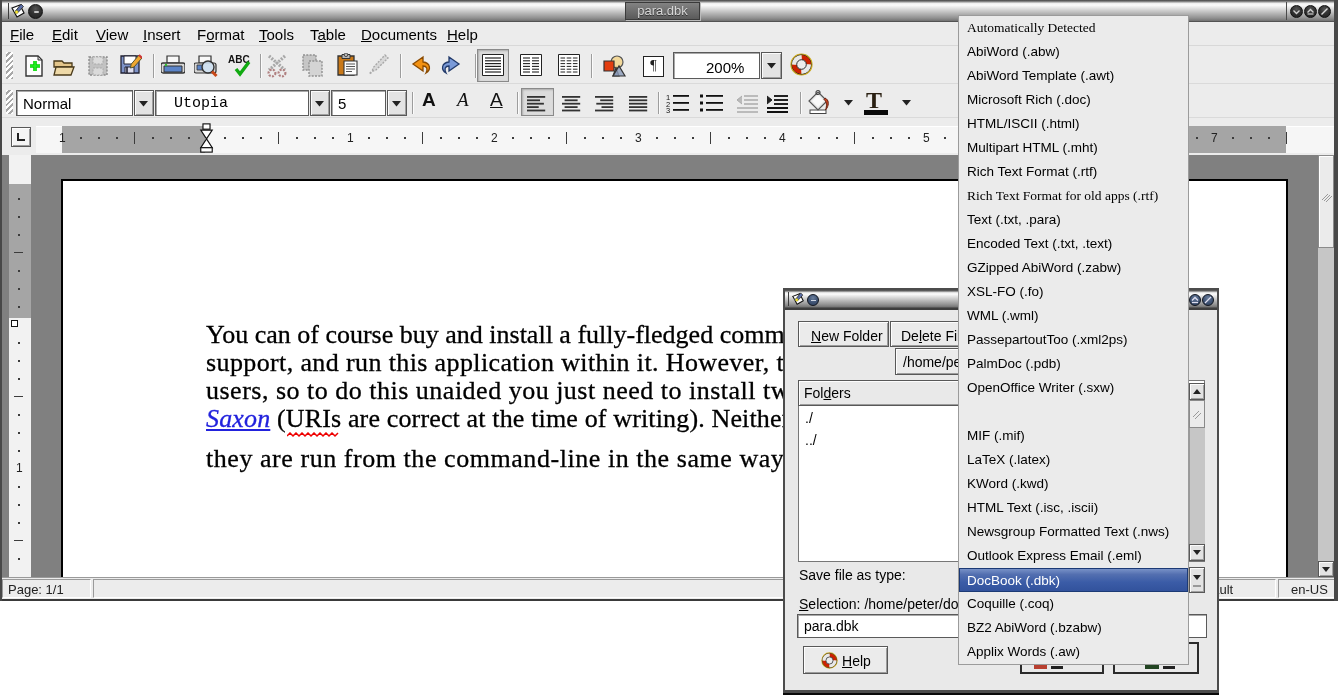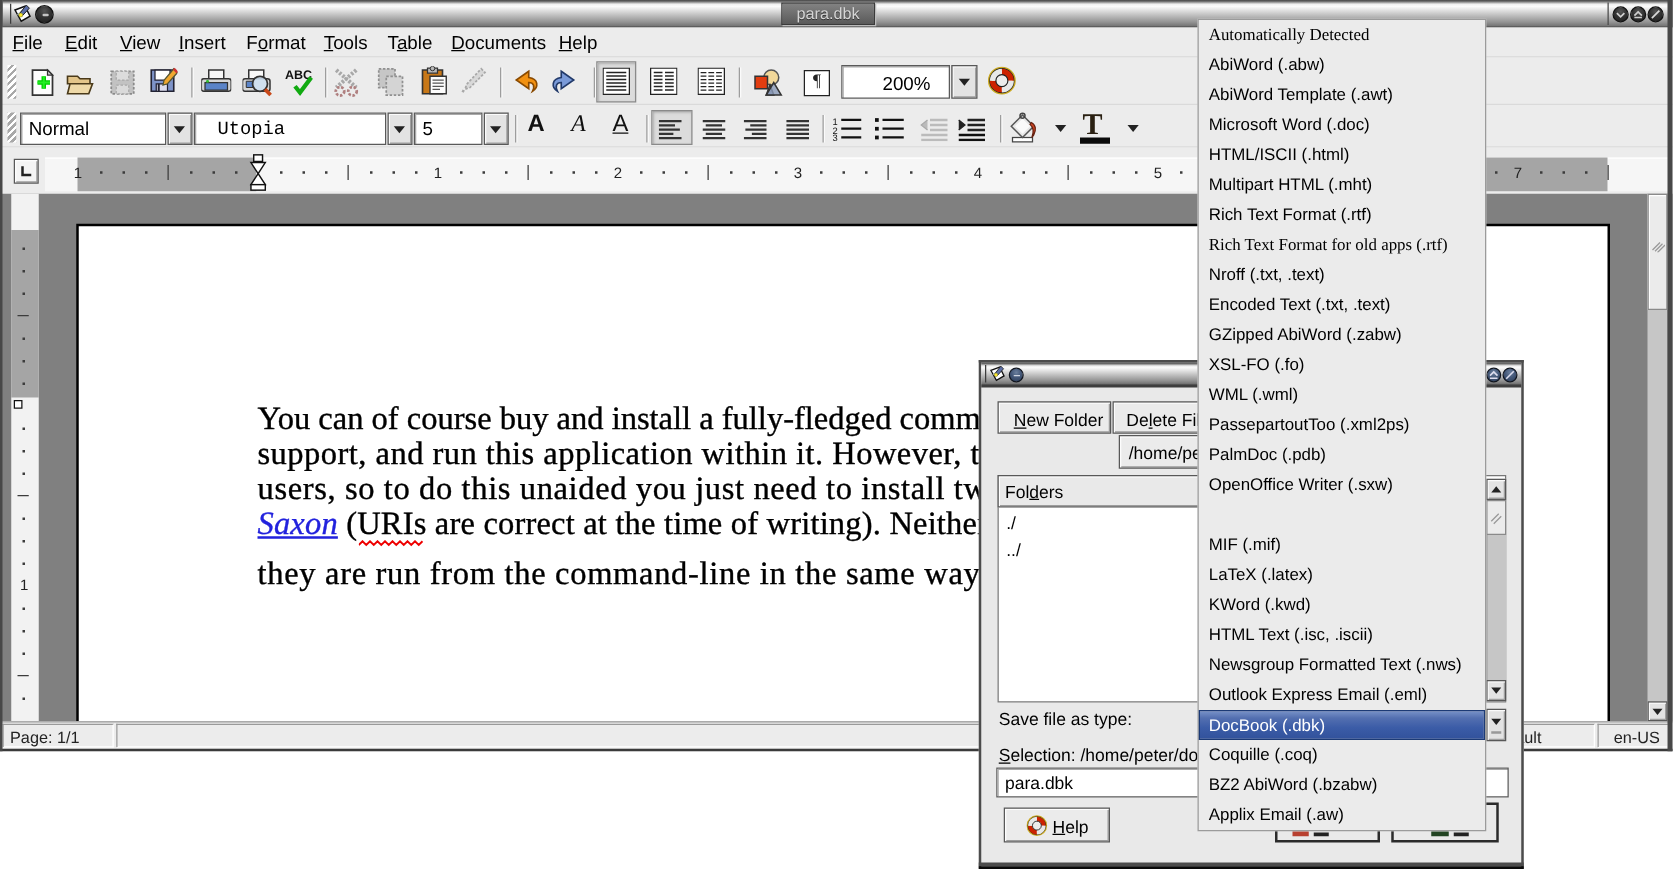--- a/index.html
+++ b/index.html
@@ -513,35 +513,35 @@
 <div class="abs" style="left:328px;top:352px;width:86px;height:32px;background:#e9e9e9;border:2px solid #2b2b2b;"></div>
 <div class="abs" style="left:360px;top:375px;width:14px;height:4px;background:#224422;"></div>
 <div class="abs" style="left:378px;top:376px;width:12px;height:3px;background:#222;"></div>
 <div class="abs" style="left:-2px;top:400px;width:436px;height:3px;background:#4c4c4c;"></div>
 <div class="abs" style="left:-2px;top:403px;width:436px;height:4px;background:#0a0a0a;"></div>
 </div>
 <div id="dd" class="abs" style="left:958px;top:15px;width:231px;height:650px;background:#ebebeb;border:1px solid #9b9b9b;">
 <div class="ditem" style="left:8px;top:0px;font-family:Liberation Serif, serif;">Automatically Detected</div>
 <div class="ditem" style="left:8px;top:24px;">AbiWord (.abw)</div>
 <div class="ditem" style="left:8px;top:48px;">AbiWord Template (.awt)</div>
-<div class="ditem" style="left:8px;top:72px;">Microsoft Word (.doc)</div>
+<div class="ditem" style="left:8px;top:72px;">Microsoft Rich (.doc)</div>
 <div class="ditem" style="left:8px;top:96px;">HTML/ISCII (.html)</div>
 <div class="ditem" style="left:8px;top:120px;">Multipart HTML (.mht)</div>
 <div class="ditem" style="left:8px;top:144px;">Rich Text Format (.rtf)</div>
 <div class="ditem" style="left:8px;top:168px;font-family:Liberation Serif, serif;">Rich Text Format for old apps (.rtf)</div>
-<div class="ditem" style="left:8px;top:192px;">Nroff (.txt, .text)</div>
+<div class="ditem" style="left:8px;top:192px;">Text (.txt, .para)</div>
 <div class="ditem" style="left:8px;top:216px;">Encoded Text (.txt, .text)</div>
 <div class="ditem" style="left:8px;top:240px;">GZipped AbiWord (.zabw)</div>
 <div class="ditem" style="left:8px;top:264px;">XSL-FO (.fo)</div>
 <div class="ditem" style="left:8px;top:288px;">WML (.wml)</div>
 <div class="ditem" style="left:8px;top:312px;">PassepartoutToo (.xml2ps)</div>
 <div class="ditem" style="left:8px;top:336px;">PalmDoc (.pdb)</div>
 <div class="ditem" style="left:8px;top:360px;">OpenOffice Writer (.sxw)</div>
 <div class="ditem" style="left:8px;top:408px;">MIF (.mif)</div>
 <div class="ditem" style="left:8px;top:432px;">LaTeX (.latex)</div>
 <div class="ditem" style="left:8px;top:456px;">KWord (.kwd)</div>
 <div class="ditem" style="left:8px;top:480px;">HTML Text (.isc, .iscii)</div>
 <div class="ditem" style="left:8px;top:504px;">Newsgroup Formatted Text (.nws)</div>
 <div class="ditem" style="left:0;top:552px;width:229px;background:linear-gradient(to bottom,#7791c7 0%,#536fb0 25%,#3b5ca7 60%,#32529c 100%);border:1px solid #1c3a75;color:#fff;padding-left:7px;height:24px;">DocBook (.dbk)</div>
 <div class="ditem" style="left:8px;top:528px;">Outlook Express Email (.eml)</div>
 <div class="ditem" style="left:8px;top:576px;">Coquille (.coq)</div>
 <div class="ditem" style="left:8px;top:600px;">BZ2 AbiWord (.bzabw)</div>
-<div class="ditem" style="left:8px;top:624px;">Applix Email (.aw)</div>
+<div class="ditem" style="left:8px;top:624px;">Applix Words (.aw)</div>
 </div>
 </body></html>

